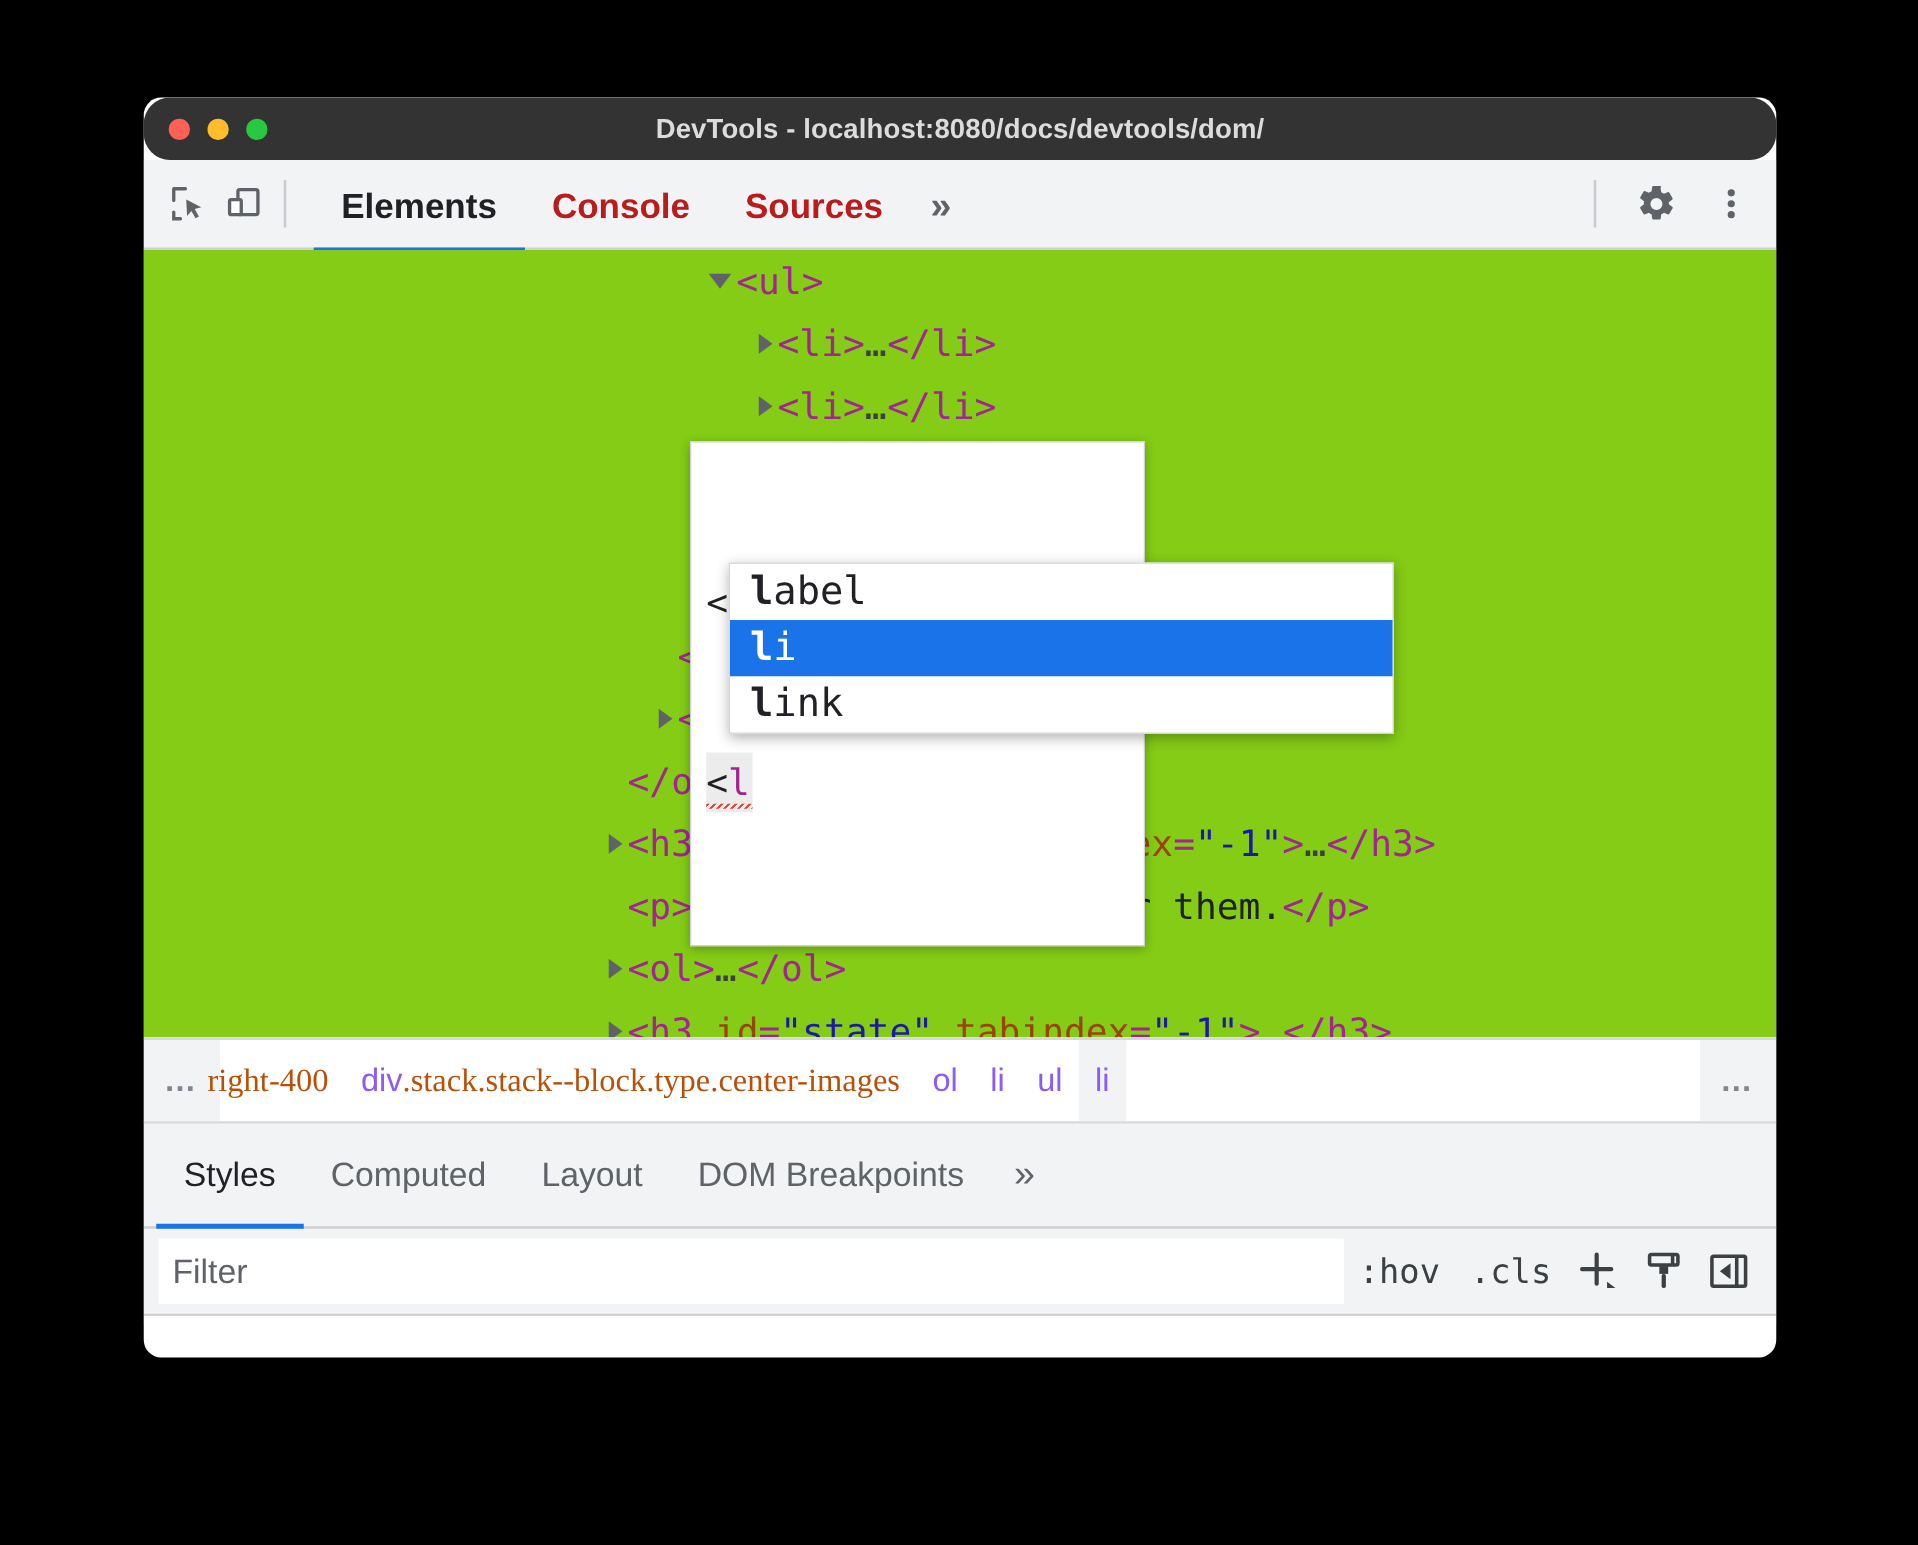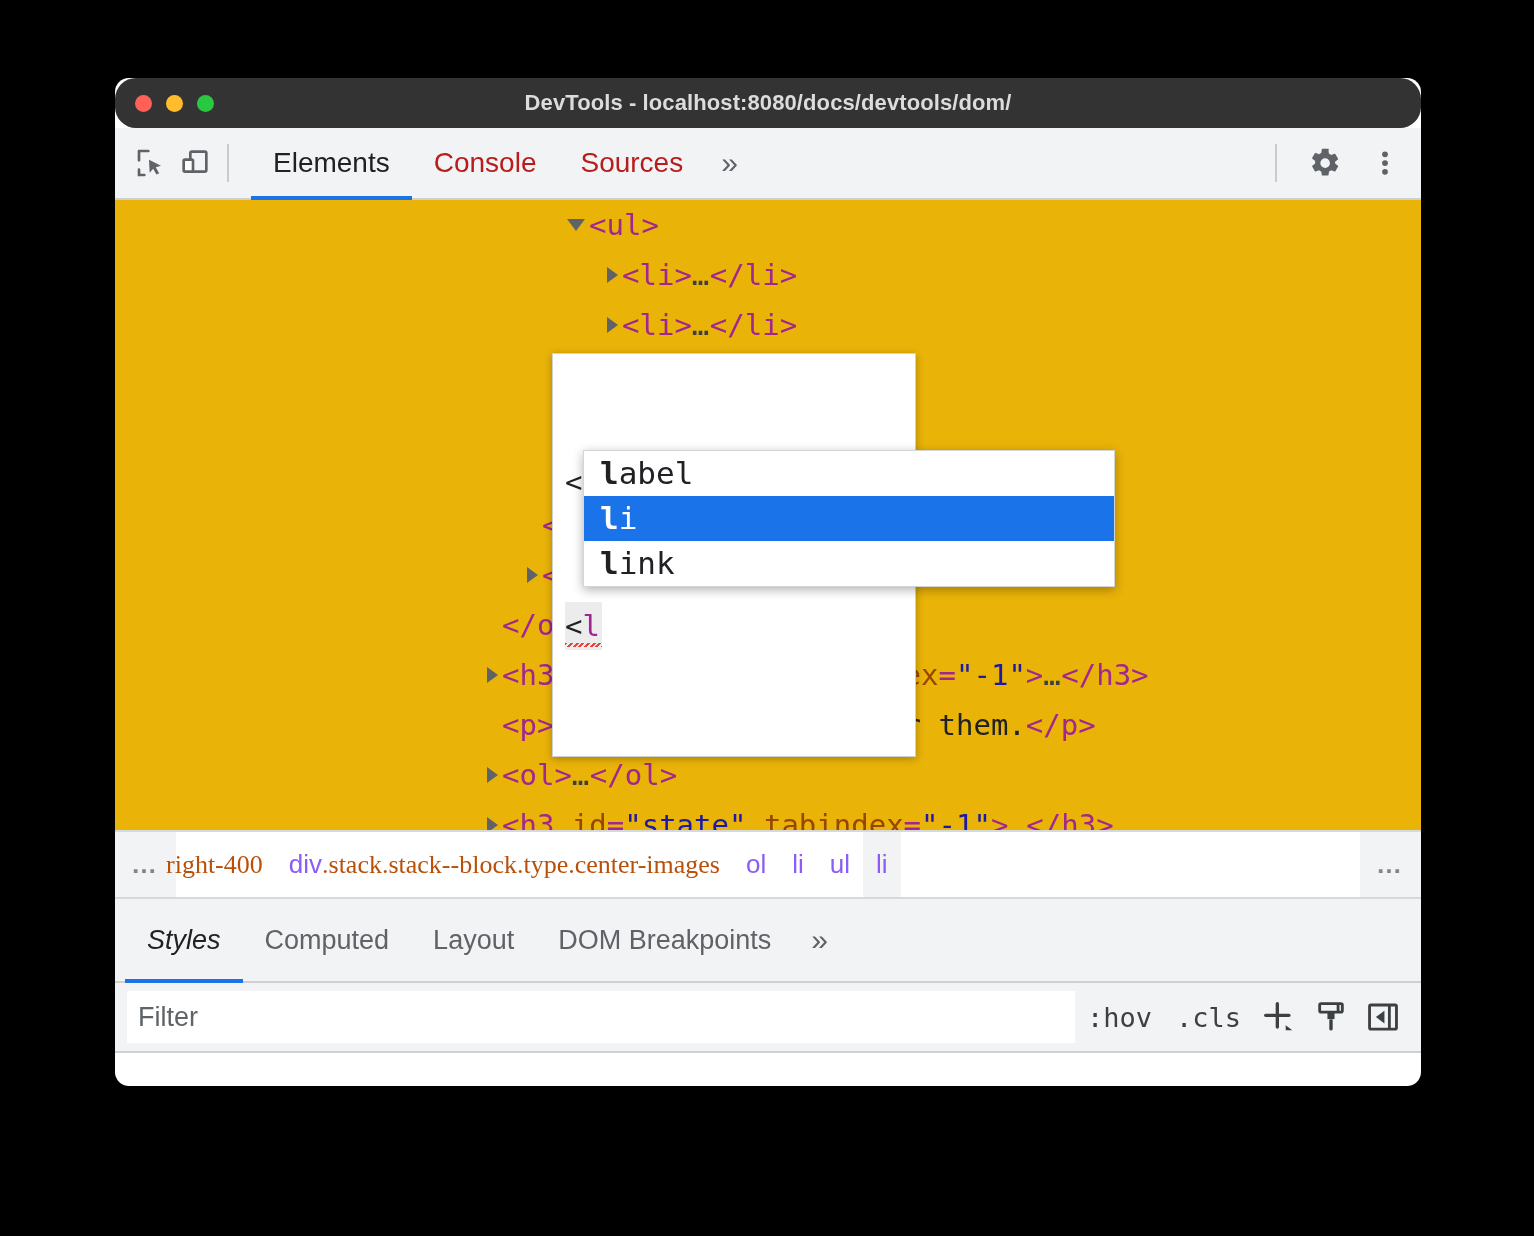--- a/index.html
+++ b/index.html
@@ -87,23 +87,24 @@
   }
   .tb-icon svg { display: block; }
   .tb-sep {
     width: 2px;
     height: 38px;
     background: #c8ccd0;
     margin: 0 10px;
   }
   .tabs {
     display: flex;
-    align-items: center;
+    align-items: flex-start;
     height: 66px;
     margin-left: 12px;
+    font-weight: bold;
   }
   .tab {
     position: relative;
     height: 70px;
     display: flex;
     align-items: center;
     padding: 0 22px;
     font-size: 28px;
     color: #b91c1c;
     cursor: pointer;
@@ -126,21 +127,21 @@
     margin-left: auto;
     display: flex;
     align-items: center;
     padding-right: 14px;
   }
 
   
   .dom-panel {
     position: relative;
     height: 630px;
-    background: #eab308;
+    background: #84cc16;
     overflow: hidden;
     font-family: "DejaVu Sans Mono", monospace;
     font-size: 29px;
     line-height: 50px;
     color: #202124;
   }
   .dom-line {
     white-space: pre;
     height: 50px;
     position: relative;
@@ -273,21 +274,21 @@
     position: relative;
     height: 82px;
     display: flex;
     align-items: center;
     padding: 0 22px;
     font-size: 27px;
     color: #5f6368;
     cursor: pointer;
     white-space: nowrap;
   }
-  .subtab:first-child { margin-left: 10px; font-style: italic; }
+  .subtab:first-child { margin-left: 10px; }
   .subtab.active { color: #202124; }
   .subtab.active::after {
     content: "";
     position: absolute;
     left: 0; right: 0; bottom: -2px;
     height: 4px;
     background: #1a73e8;
   }
   .subtab.more { font-size: 30px; padding: 0 18px; }
 

